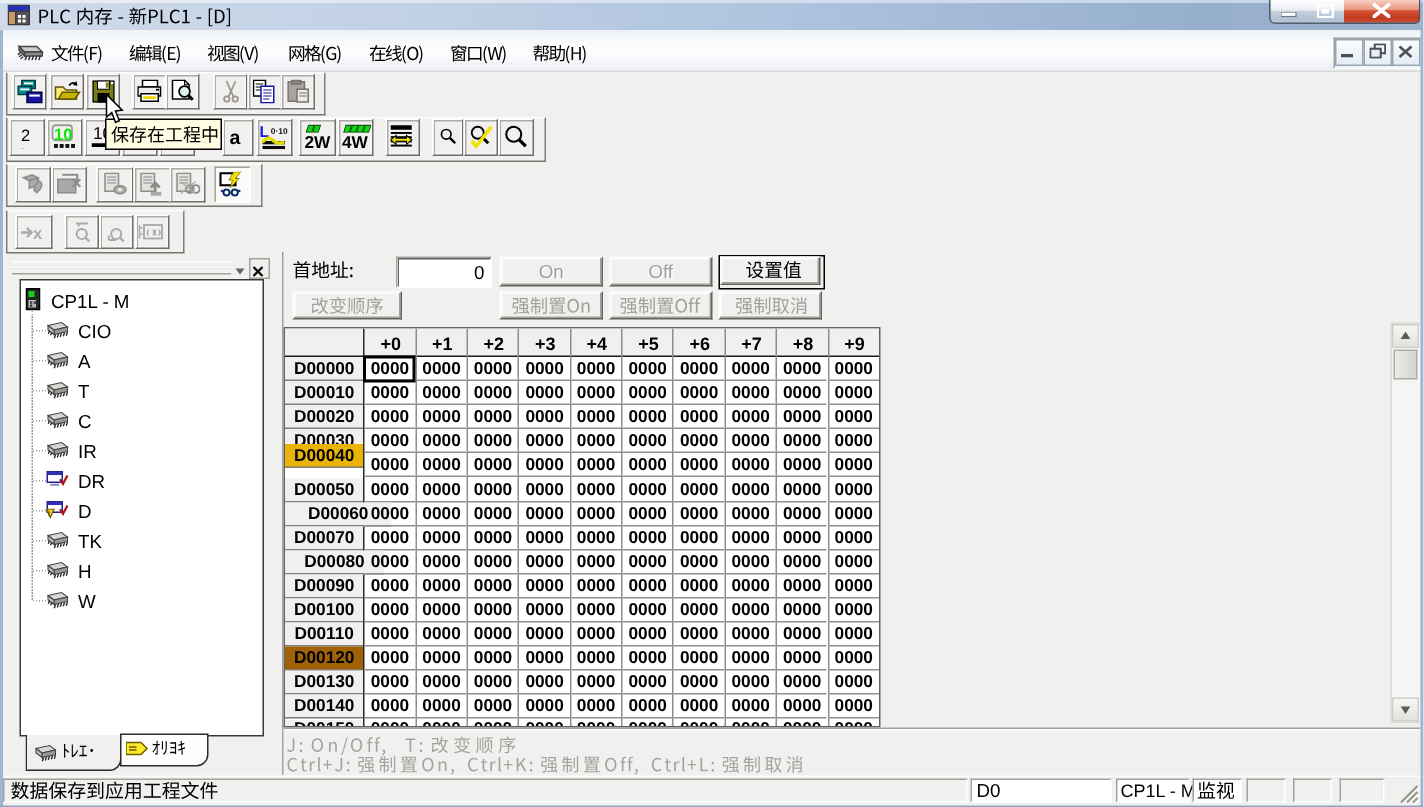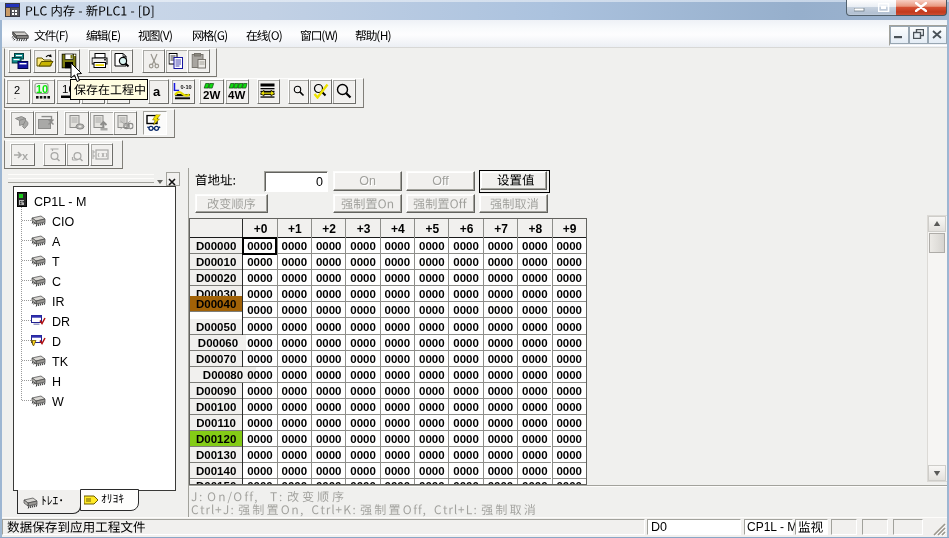--- a/index.html
+++ b/index.html
@@ -881,21 +881,21 @@
     <div class="abs" style="left:53.3px;top:67.3px;width:33.4px;height:16.1px;border-bottom:1px solid #8e8e8a;box-sizing:border-box;text-align:center;font-size:11.5px;font-weight:bold;padding-top:2px;">0000</div>
     <div class="abs" style="left:87.7px;top:67.3px;width:33.4px;height:16.1px;border-bottom:1px solid #8e8e8a;box-sizing:border-box;text-align:center;font-size:11.5px;font-weight:bold;padding-top:2px;">0000</div>
     <div class="abs" style="left:122.0px;top:67.3px;width:33.4px;height:16.1px;border-bottom:1px solid #8e8e8a;box-sizing:border-box;text-align:center;font-size:11.5px;font-weight:bold;padding-top:2px;">0000</div>
     <div class="abs" style="left:156.4px;top:67.3px;width:33.4px;height:16.1px;border-bottom:1px solid #8e8e8a;box-sizing:border-box;text-align:center;font-size:11.5px;font-weight:bold;padding-top:2px;">0000</div>
     <div class="abs" style="left:190.7px;top:67.3px;width:33.4px;height:16.1px;border-bottom:1px solid #8e8e8a;box-sizing:border-box;text-align:center;font-size:11.5px;font-weight:bold;padding-top:2px;">0000</div>
     <div class="abs" style="left:225.1px;top:67.3px;width:33.4px;height:16.1px;border-bottom:1px solid #8e8e8a;box-sizing:border-box;text-align:center;font-size:11.5px;font-weight:bold;padding-top:2px;">0000</div>
     <div class="abs" style="left:259.4px;top:67.3px;width:33.4px;height:16.1px;border-bottom:1px solid #8e8e8a;box-sizing:border-box;text-align:center;font-size:11.5px;font-weight:bold;padding-top:2px;">0000</div>
     <div class="abs" style="left:293.8px;top:67.3px;width:33.4px;height:16.1px;border-bottom:1px solid #8e8e8a;box-sizing:border-box;text-align:center;font-size:11.5px;font-weight:bold;padding-top:2px;">0000</div>
     <div class="abs" style="left:328.1px;top:67.3px;width:33.4px;height:16.1px;border-bottom:1px solid #8e8e8a;box-sizing:border-box;text-align:center;font-size:11.5px;font-weight:bold;padding-top:2px;">0000</div>
     <div class="abs" style="left:362.5px;top:67.3px;width:33.4px;height:16.1px;border-bottom:1px solid #8e8e8a;box-sizing:border-box;text-align:center;font-size:11.5px;font-weight:bold;padding-top:2px;">0000</div>
-    <div class="abs" style="left:0;top:77px;width:52.3px;height:16.1px;background:#a16207;border-bottom:1px solid #7e7e7a;box-sizing:border-box;">
+    <div class="abs" style="left:0;top:77px;width:52.3px;height:16.1px;background:#eab308;border-bottom:1px solid #7e7e7a;box-sizing:border-box;">
       <div style="text-align:center;font-size:11.5px;font-weight:bold;padding-top:2px;">D00040</div>
     </div>
     <div class="abs" style="left:53.3px;top:83.4px;width:33.4px;height:16.1px;border-bottom:1px solid #8e8e8a;box-sizing:border-box;text-align:center;font-size:11.5px;font-weight:bold;padding-top:2px;">0000</div>
     <div class="abs" style="left:87.7px;top:83.4px;width:33.4px;height:16.1px;border-bottom:1px solid #8e8e8a;box-sizing:border-box;text-align:center;font-size:11.5px;font-weight:bold;padding-top:2px;">0000</div>
     <div class="abs" style="left:122.0px;top:83.4px;width:33.4px;height:16.1px;border-bottom:1px solid #8e8e8a;box-sizing:border-box;text-align:center;font-size:11.5px;font-weight:bold;padding-top:2px;">0000</div>
     <div class="abs" style="left:156.4px;top:83.4px;width:33.4px;height:16.1px;border-bottom:1px solid #8e8e8a;box-sizing:border-box;text-align:center;font-size:11.5px;font-weight:bold;padding-top:2px;">0000</div>
     <div class="abs" style="left:190.7px;top:83.4px;width:33.4px;height:16.1px;border-bottom:1px solid #8e8e8a;box-sizing:border-box;text-align:center;font-size:11.5px;font-weight:bold;padding-top:2px;">0000</div>
     <div class="abs" style="left:225.1px;top:83.4px;width:33.4px;height:16.1px;border-bottom:1px solid #8e8e8a;box-sizing:border-box;text-align:center;font-size:11.5px;font-weight:bold;padding-top:2px;">0000</div>
     <div class="abs" style="left:259.4px;top:83.4px;width:33.4px;height:16.1px;border-bottom:1px solid #8e8e8a;box-sizing:border-box;text-align:center;font-size:11.5px;font-weight:bold;padding-top:2px;">0000</div>
     <div class="abs" style="left:293.8px;top:83.4px;width:33.4px;height:16.1px;border-bottom:1px solid #8e8e8a;box-sizing:border-box;text-align:center;font-size:11.5px;font-weight:bold;padding-top:2px;">0000</div>
@@ -907,21 +907,21 @@
     <div class="abs" style="left:53.3px;top:99.5px;width:33.4px;height:16.1px;border-bottom:1px solid #8e8e8a;box-sizing:border-box;text-align:center;font-size:11.5px;font-weight:bold;padding-top:2px;">0000</div>
     <div class="abs" style="left:87.7px;top:99.5px;width:33.4px;height:16.1px;border-bottom:1px solid #8e8e8a;box-sizing:border-box;text-align:center;font-size:11.5px;font-weight:bold;padding-top:2px;">0000</div>
     <div class="abs" style="left:122.0px;top:99.5px;width:33.4px;height:16.1px;border-bottom:1px solid #8e8e8a;box-sizing:border-box;text-align:center;font-size:11.5px;font-weight:bold;padding-top:2px;">0000</div>
     <div class="abs" style="left:156.4px;top:99.5px;width:33.4px;height:16.1px;border-bottom:1px solid #8e8e8a;box-sizing:border-box;text-align:center;font-size:11.5px;font-weight:bold;padding-top:2px;">0000</div>
     <div class="abs" style="left:190.7px;top:99.5px;width:33.4px;height:16.1px;border-bottom:1px solid #8e8e8a;box-sizing:border-box;text-align:center;font-size:11.5px;font-weight:bold;padding-top:2px;">0000</div>
     <div class="abs" style="left:225.1px;top:99.5px;width:33.4px;height:16.1px;border-bottom:1px solid #8e8e8a;box-sizing:border-box;text-align:center;font-size:11.5px;font-weight:bold;padding-top:2px;">0000</div>
     <div class="abs" style="left:259.4px;top:99.5px;width:33.4px;height:16.1px;border-bottom:1px solid #8e8e8a;box-sizing:border-box;text-align:center;font-size:11.5px;font-weight:bold;padding-top:2px;">0000</div>
     <div class="abs" style="left:293.8px;top:99.5px;width:33.4px;height:16.1px;border-bottom:1px solid #8e8e8a;box-sizing:border-box;text-align:center;font-size:11.5px;font-weight:bold;padding-top:2px;">0000</div>
     <div class="abs" style="left:328.1px;top:99.5px;width:33.4px;height:16.1px;border-bottom:1px solid #8e8e8a;box-sizing:border-box;text-align:center;font-size:11.5px;font-weight:bold;padding-top:2px;">0000</div>
     <div class="abs" style="left:362.5px;top:99.5px;width:33.4px;height:16.1px;border-bottom:1px solid #8e8e8a;box-sizing:border-box;text-align:center;font-size:11.5px;font-weight:bold;padding-top:2px;">0000</div>
-    <div class="abs" style="left:0;top:115.6px;width:56px;height:16.1px;background:#f1f0ee;border-bottom:1px solid #7e7e7a;box-sizing:border-box;">
+    <div class="abs" style="left:0;top:115.6px;width:71px;height:16.1px;background:#f1f0ee;border-bottom:1px solid #7e7e7a;box-sizing:border-box;">
       <div style="text-align:center;font-size:11.5px;font-weight:bold;padding-top:2px;">D00060</div>
     </div>
     <div class="abs" style="left:53.3px;top:115.6px;width:33.4px;height:16.1px;border-bottom:1px solid #8e8e8a;box-sizing:border-box;text-align:center;font-size:11.5px;font-weight:bold;padding-top:2px;">0000</div>
     <div class="abs" style="left:87.7px;top:115.6px;width:33.4px;height:16.1px;border-bottom:1px solid #8e8e8a;box-sizing:border-box;text-align:center;font-size:11.5px;font-weight:bold;padding-top:2px;">0000</div>
     <div class="abs" style="left:122.0px;top:115.6px;width:33.4px;height:16.1px;border-bottom:1px solid #8e8e8a;box-sizing:border-box;text-align:center;font-size:11.5px;font-weight:bold;padding-top:2px;">0000</div>
     <div class="abs" style="left:156.4px;top:115.6px;width:33.4px;height:16.1px;border-bottom:1px solid #8e8e8a;box-sizing:border-box;text-align:center;font-size:11.5px;font-weight:bold;padding-top:2px;">0000</div>
     <div class="abs" style="left:190.7px;top:115.6px;width:33.4px;height:16.1px;border-bottom:1px solid #8e8e8a;box-sizing:border-box;text-align:center;font-size:11.5px;font-weight:bold;padding-top:2px;">0000</div>
     <div class="abs" style="left:225.1px;top:115.6px;width:33.4px;height:16.1px;border-bottom:1px solid #8e8e8a;box-sizing:border-box;text-align:center;font-size:11.5px;font-weight:bold;padding-top:2px;">0000</div>
     <div class="abs" style="left:259.4px;top:115.6px;width:33.4px;height:16.1px;border-bottom:1px solid #8e8e8a;box-sizing:border-box;text-align:center;font-size:11.5px;font-weight:bold;padding-top:2px;">0000</div>
     <div class="abs" style="left:293.8px;top:115.6px;width:33.4px;height:16.1px;border-bottom:1px solid #8e8e8a;box-sizing:border-box;text-align:center;font-size:11.5px;font-weight:bold;padding-top:2px;">0000</div>
@@ -985,21 +985,21 @@
     <div class="abs" style="left:53.3px;top:196.1px;width:33.4px;height:16.1px;border-bottom:1px solid #8e8e8a;box-sizing:border-box;text-align:center;font-size:11.5px;font-weight:bold;padding-top:2px;">0000</div>
     <div class="abs" style="left:87.7px;top:196.1px;width:33.4px;height:16.1px;border-bottom:1px solid #8e8e8a;box-sizing:border-box;text-align:center;font-size:11.5px;font-weight:bold;padding-top:2px;">0000</div>
     <div class="abs" style="left:122.0px;top:196.1px;width:33.4px;height:16.1px;border-bottom:1px solid #8e8e8a;box-sizing:border-box;text-align:center;font-size:11.5px;font-weight:bold;padding-top:2px;">0000</div>
     <div class="abs" style="left:156.4px;top:196.1px;width:33.4px;height:16.1px;border-bottom:1px solid #8e8e8a;box-sizing:border-box;text-align:center;font-size:11.5px;font-weight:bold;padding-top:2px;">0000</div>
     <div class="abs" style="left:190.7px;top:196.1px;width:33.4px;height:16.1px;border-bottom:1px solid #8e8e8a;box-sizing:border-box;text-align:center;font-size:11.5px;font-weight:bold;padding-top:2px;">0000</div>
     <div class="abs" style="left:225.1px;top:196.1px;width:33.4px;height:16.1px;border-bottom:1px solid #8e8e8a;box-sizing:border-box;text-align:center;font-size:11.5px;font-weight:bold;padding-top:2px;">0000</div>
     <div class="abs" style="left:259.4px;top:196.1px;width:33.4px;height:16.1px;border-bottom:1px solid #8e8e8a;box-sizing:border-box;text-align:center;font-size:11.5px;font-weight:bold;padding-top:2px;">0000</div>
     <div class="abs" style="left:293.8px;top:196.1px;width:33.4px;height:16.1px;border-bottom:1px solid #8e8e8a;box-sizing:border-box;text-align:center;font-size:11.5px;font-weight:bold;padding-top:2px;">0000</div>
     <div class="abs" style="left:328.1px;top:196.1px;width:33.4px;height:16.1px;border-bottom:1px solid #8e8e8a;box-sizing:border-box;text-align:center;font-size:11.5px;font-weight:bold;padding-top:2px;">0000</div>
     <div class="abs" style="left:362.5px;top:196.1px;width:33.4px;height:16.1px;border-bottom:1px solid #8e8e8a;box-sizing:border-box;text-align:center;font-size:11.5px;font-weight:bold;padding-top:2px;">0000</div>
-    <div class="abs" style="left:0;top:212.2px;width:52.3px;height:16.1px;background:#84cc16;border-bottom:1px solid #7e7e7a;box-sizing:border-box;">
+    <div class="abs" style="left:0;top:212.2px;width:52.3px;height:16.1px;background:#a16207;border-bottom:1px solid #7e7e7a;box-sizing:border-box;">
       <div style="text-align:center;font-size:11.5px;font-weight:bold;padding-top:2px;">D00120</div>
     </div>
     <div class="abs" style="left:53.3px;top:212.2px;width:33.4px;height:16.1px;border-bottom:1px solid #8e8e8a;box-sizing:border-box;text-align:center;font-size:11.5px;font-weight:bold;padding-top:2px;">0000</div>
     <div class="abs" style="left:87.7px;top:212.2px;width:33.4px;height:16.1px;border-bottom:1px solid #8e8e8a;box-sizing:border-box;text-align:center;font-size:11.5px;font-weight:bold;padding-top:2px;">0000</div>
     <div class="abs" style="left:122.0px;top:212.2px;width:33.4px;height:16.1px;border-bottom:1px solid #8e8e8a;box-sizing:border-box;text-align:center;font-size:11.5px;font-weight:bold;padding-top:2px;">0000</div>
     <div class="abs" style="left:156.4px;top:212.2px;width:33.4px;height:16.1px;border-bottom:1px solid #8e8e8a;box-sizing:border-box;text-align:center;font-size:11.5px;font-weight:bold;padding-top:2px;">0000</div>
     <div class="abs" style="left:190.7px;top:212.2px;width:33.4px;height:16.1px;border-bottom:1px solid #8e8e8a;box-sizing:border-box;text-align:center;font-size:11.5px;font-weight:bold;padding-top:2px;">0000</div>
     <div class="abs" style="left:225.1px;top:212.2px;width:33.4px;height:16.1px;border-bottom:1px solid #8e8e8a;box-sizing:border-box;text-align:center;font-size:11.5px;font-weight:bold;padding-top:2px;">0000</div>
     <div class="abs" style="left:259.4px;top:212.2px;width:33.4px;height:16.1px;border-bottom:1px solid #8e8e8a;box-sizing:border-box;text-align:center;font-size:11.5px;font-weight:bold;padding-top:2px;">0000</div>
     <div class="abs" style="left:293.8px;top:212.2px;width:33.4px;height:16.1px;border-bottom:1px solid #8e8e8a;box-sizing:border-box;text-align:center;font-size:11.5px;font-weight:bold;padding-top:2px;">0000</div>

